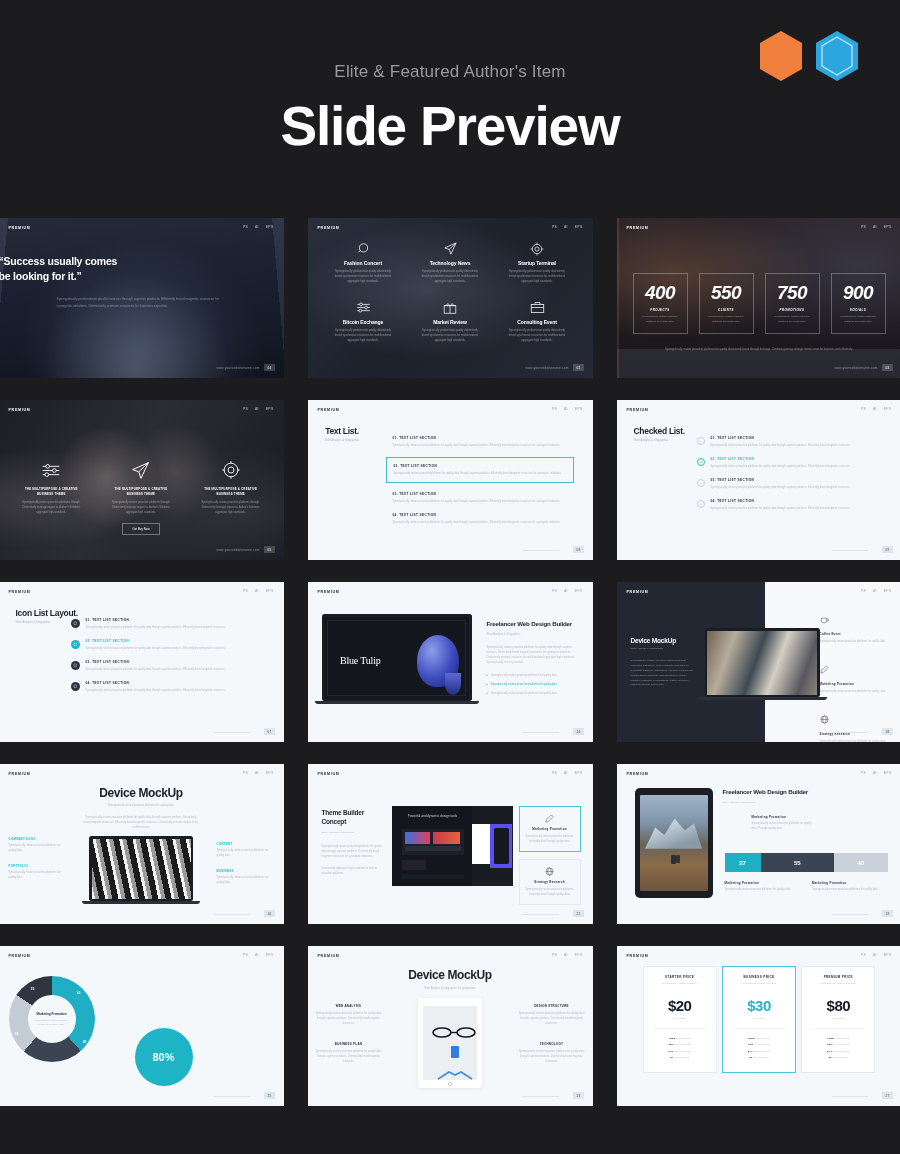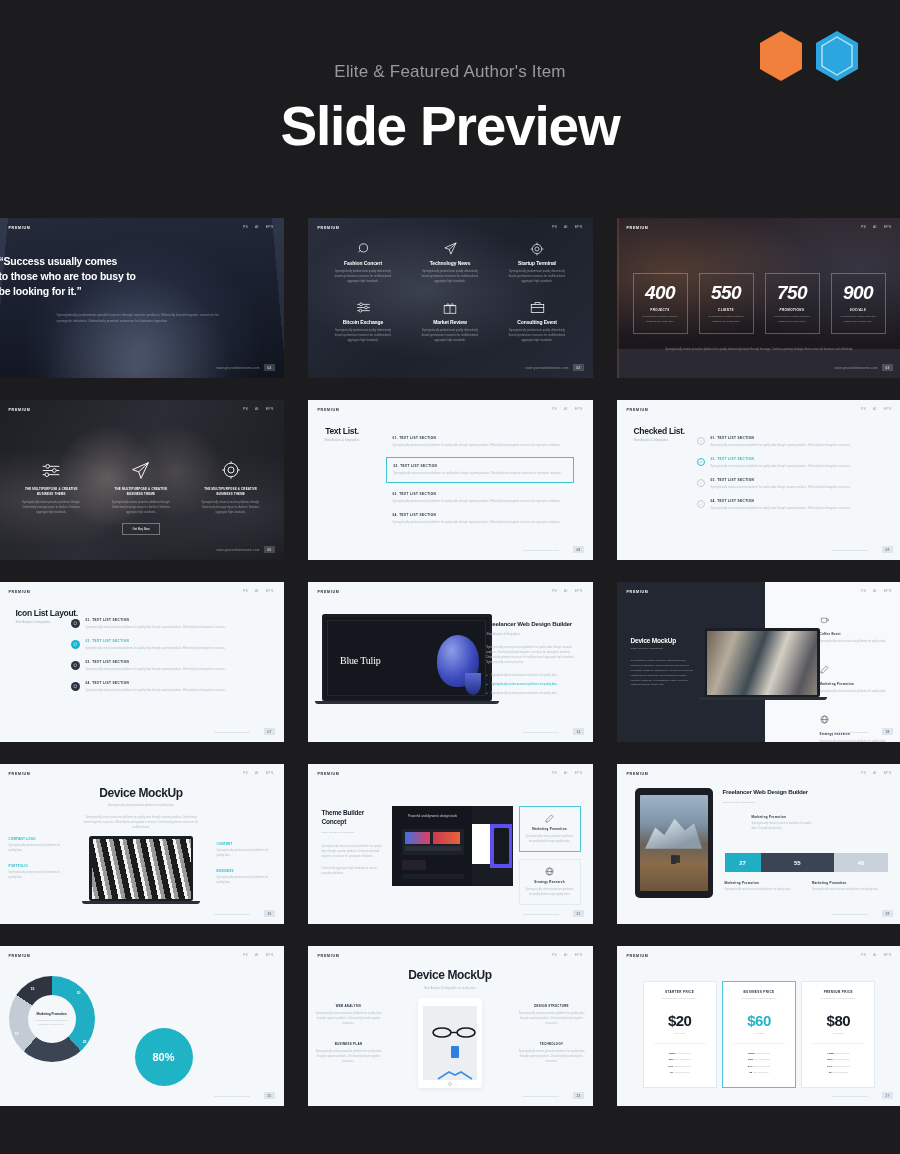--- a/index.html
+++ b/index.html
@@ -166,21 +166,21 @@
   .donut .hole{position:absolute;left:50%;top:50%;transform:translate(-50%,-50%);
       width:48px;height:48px;border-radius:50%;background:#f5f8fb;display:flex;
       flex-direction:column;align-items:center;justify-content:center;text-align:center;}
   .donut .hole .dt{font-size:3px;font-weight:bold;color:#1d2531;}
   .donut .hole .dp{font-size:2.3px;color:#b6bec8;line-height:1.9;margin-top:2px;padding:0 5px;}
   .dlabel{position:absolute;font-size:3.4px;font-weight:bold;color:#fff;}
   .bubble{width:58px;height:58px;border-radius:50%;background:#1fb3c6;display:flex;
           align-items:center;justify-content:center;color:#fff;font-size:11px;font-weight:bold;}
 
   
-  .pcards{position:absolute;top:35px;left:26px;right:26px;display:flex;gap:5px;}
+  .pcards{position:absolute;top:20px;left:26px;right:26px;display:flex;gap:5px;}
   .pcard{flex:1;border:1px solid #e3e9f0;background:#fff;text-align:center;padding:8px 6px 9px;}
   .pcard.sel{border:1px solid #4cc6d4;}
   .pcard .pt{font-size:3px;font-weight:bold;color:#1c2430;letter-spacing:.4px;}
   .pcard .pd{font-size:2.5px;color:#b5bec8;margin-top:3px;line-height:1.8;}
   .pcard .pp{font-size:15px;font-weight:bold;color:#151c27;margin-top:10px;letter-spacing:-.5px;}
   .pcard.sel .pp{color:#22b4c8;}
   .pcard .pm{font-size:2.4px;color:#b5bec8;margin-top:3px;}
   .pcard hr{border:0;border-top:1px solid #eef2f6;margin:8px 4px;}
   .pcard .pf{font-size:2.5px;color:#b5bec8;margin:3.5px 0;}
   .pcard .pf b{color:#1c2430;}
@@ -230,21 +230,20 @@
   <div class="slide dark">
     <div class="photo s1bg"></div>
     <div class="brand">PREMIUM</div>
     <div class="dots">
       <span>PS</span>
       <span>AI</span>
       <span>EPS</span>
     </div>
     <div class="quote">
       <div class="q">“Success usually comes</div>
-      <div class="q">to those who are too busy to</div>
       <div class="q">be looking for it.”</div>
       <div class="sub">Synergistically predominate parallel sources through superior products. Efficiently brand magnetic resources for synergistic initiatives. Distinctively promote resources for business expertise.</div>
     </div>
     <div class="footer">
       <span class="url">www.yourwebsitename.com</span>
       <span class="pg">04</span>
     </div>
   </div>
 
   <div class="slide dark">
@@ -585,21 +584,21 @@
     </div>
   </div>
 
   <div class="slide light">
     <div class="brand">PREMIUM</div>
     <div class="dots">
       <span>PS</span>
       <span>AI</span>
       <span>EPS</span>
     </div>
-    <div style="position:absolute;left:14px;top:32px;width:170px">
+    <div style="position:absolute;left:14px;top:32px;width:150px">
       <div class="lap-body">
           <div class="lap-screen" style="height:82px;position:relative;background:#14171d">
         <div style="position:absolute;inset:3px;border:.5px solid rgba(255,255,255,.07)"></div>
         <div style="position:absolute;right:10px;top:18px;width:42px;height:52px;border-radius:50% 50% 45% 45%;
              background:radial-gradient(ellipse at 35% 30%,#8e9ee8,#3c4bbd 55%,#1b2170);filter:blur(.3px)"></div>
         <div style="position:absolute;right:8px;top:56px;width:16px;height:22px;border-radius:0 0 50% 50%;
              background:linear-gradient(#5b6ad6,#252e83)"></div>
         <div style="position:absolute;left:16px;top:38px;color:#fff;font-family:'Liberation Serif',serif;font-size:10px;letter-spacing:-.2px">Blue Tulip</div>
       </div>
         </div>
@@ -935,21 +934,21 @@
         <div class="pm">per month</div>
         <hr>
         <div class="pf"><b>FREE</b> <span>Web Support</span></div>
         <div class="pf"><b>SEO</b> <span>Full Optimized</span></div>
         <div class="pf"><b>24/7</b> <span>Official Support</span></div>
         <div class="pf"><b>10</b> <span>Web Domains</span></div>
       </div>
       <div class="pcard sel">
         <div class="pt">BUSINESS PRICE</div>
         <div class="pd">Synergistically restore proactive.</div>
-        <div class="pp">$60</div>
+        <div class="pp">$30</div>
         <div class="pm">per month</div>
         <hr>
         <div class="pf"><b>FREE</b> <span>Web Support</span></div>
         <div class="pf"><b>SEO</b> <span>Full Optimized</span></div>
         <div class="pf"><b>24/7</b> <span>Official Support</span></div>
         <div class="pf"><b>50</b> <span>Web Domains</span></div>
       </div>
       <div class="pcard">
         <div class="pt">PREMIUM PRICE</div>
         <div class="pd">Synergistically restore proactive.</div>

